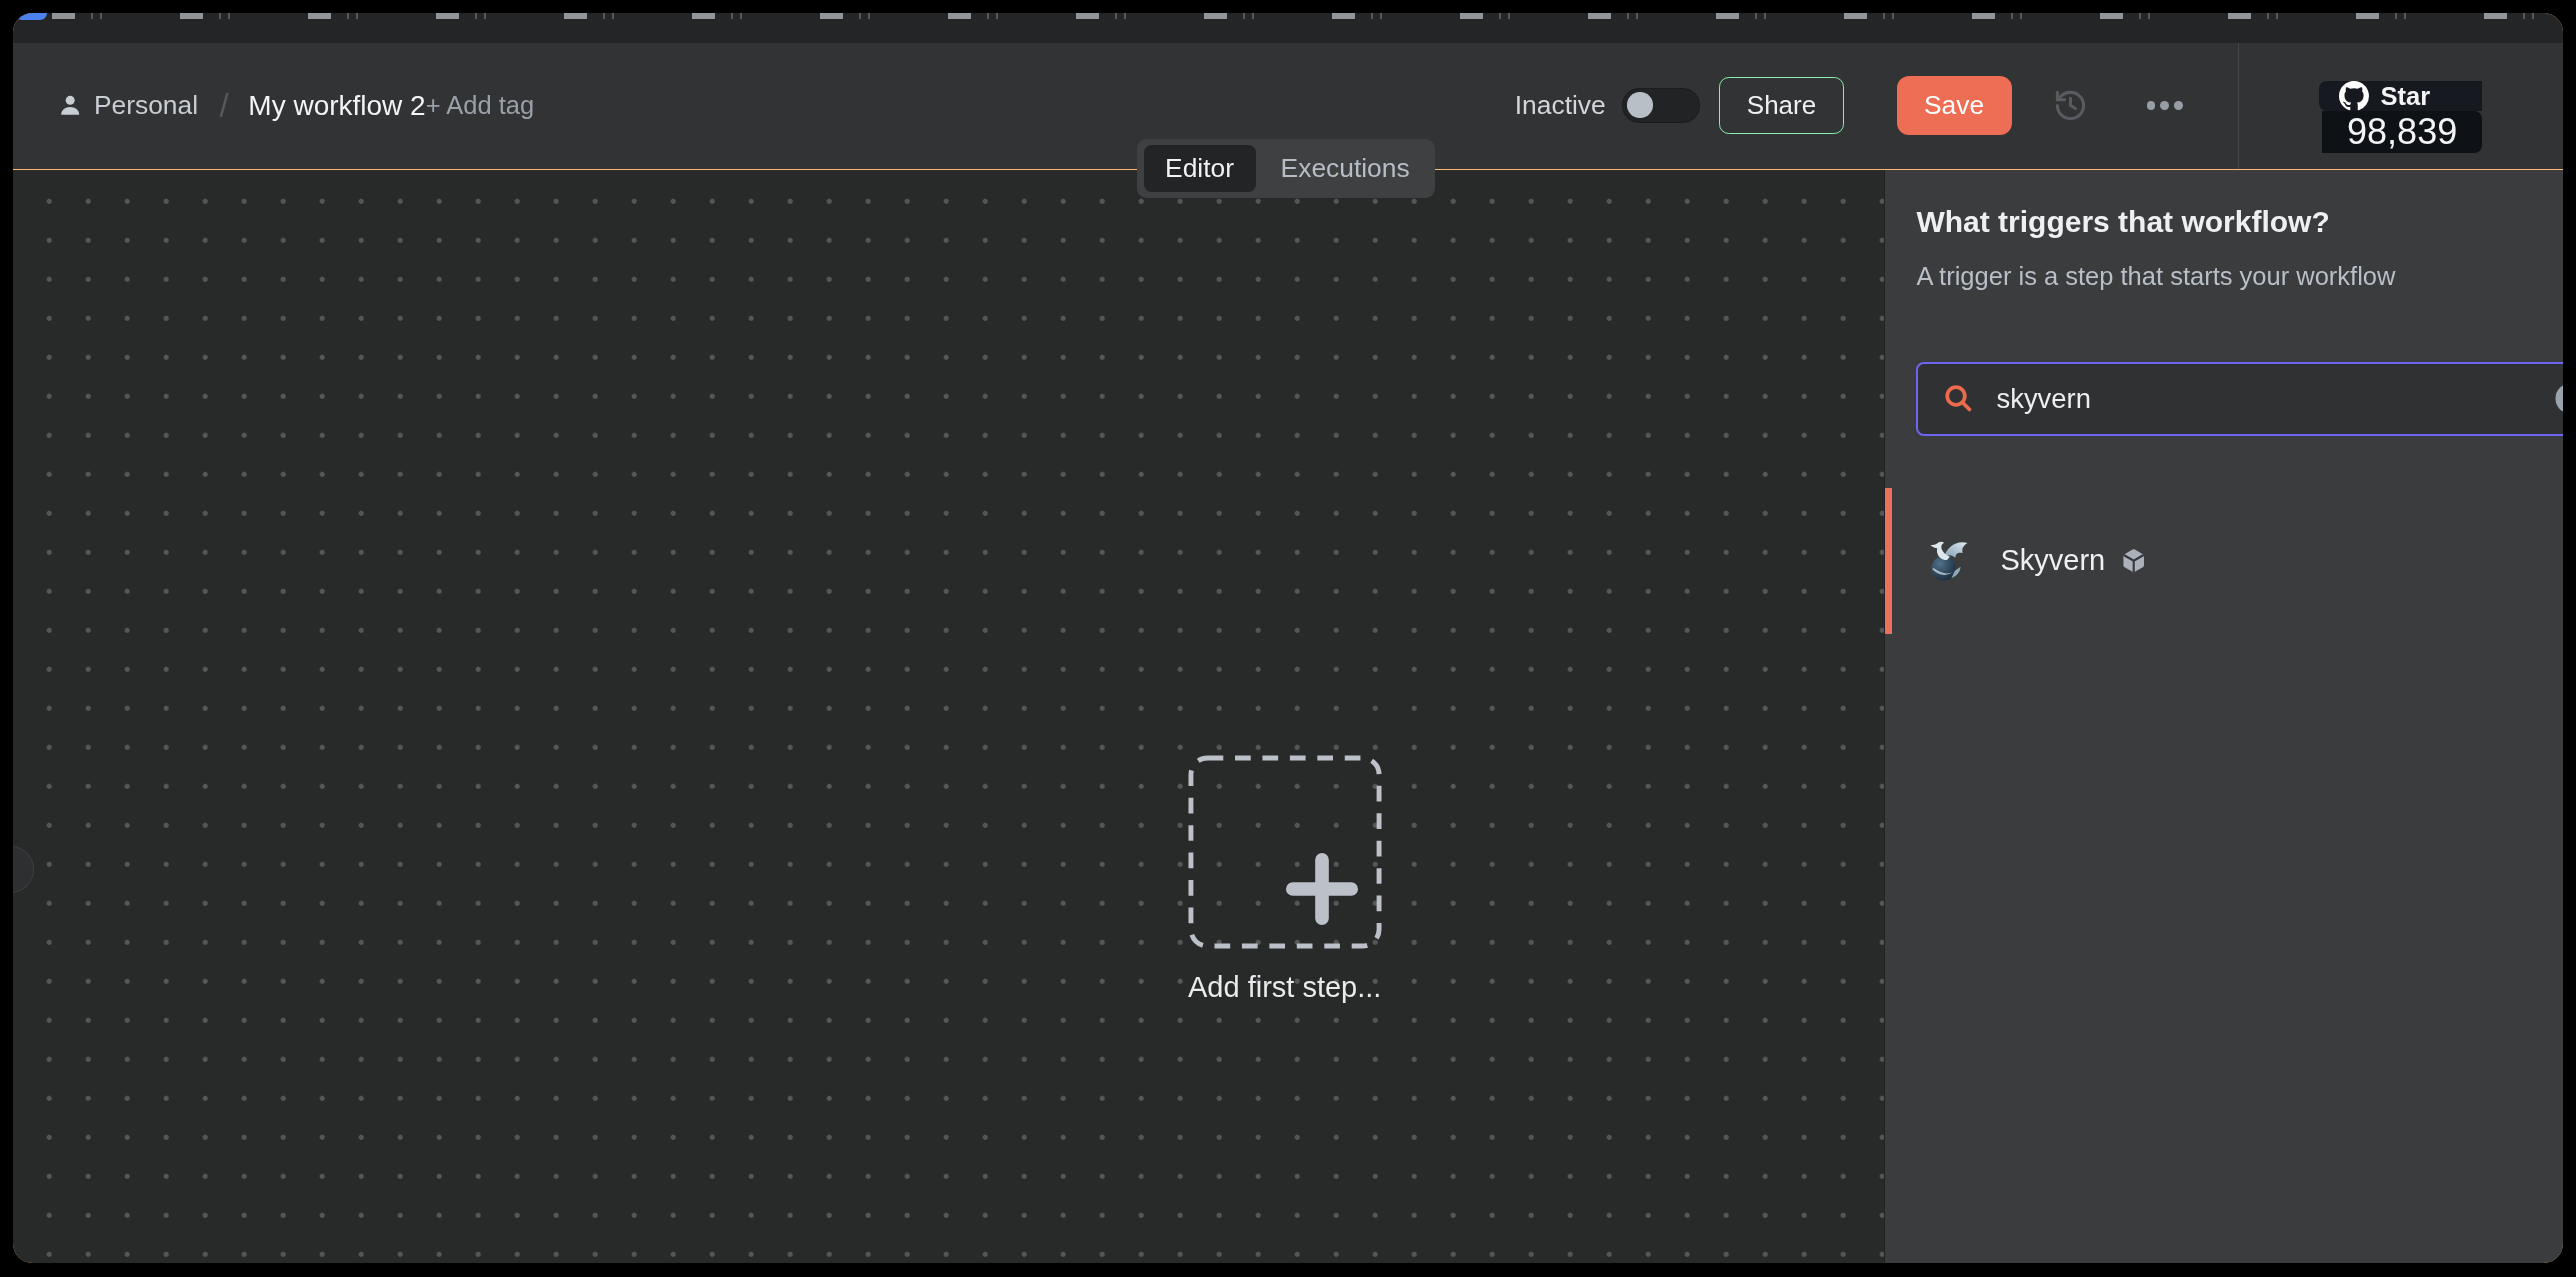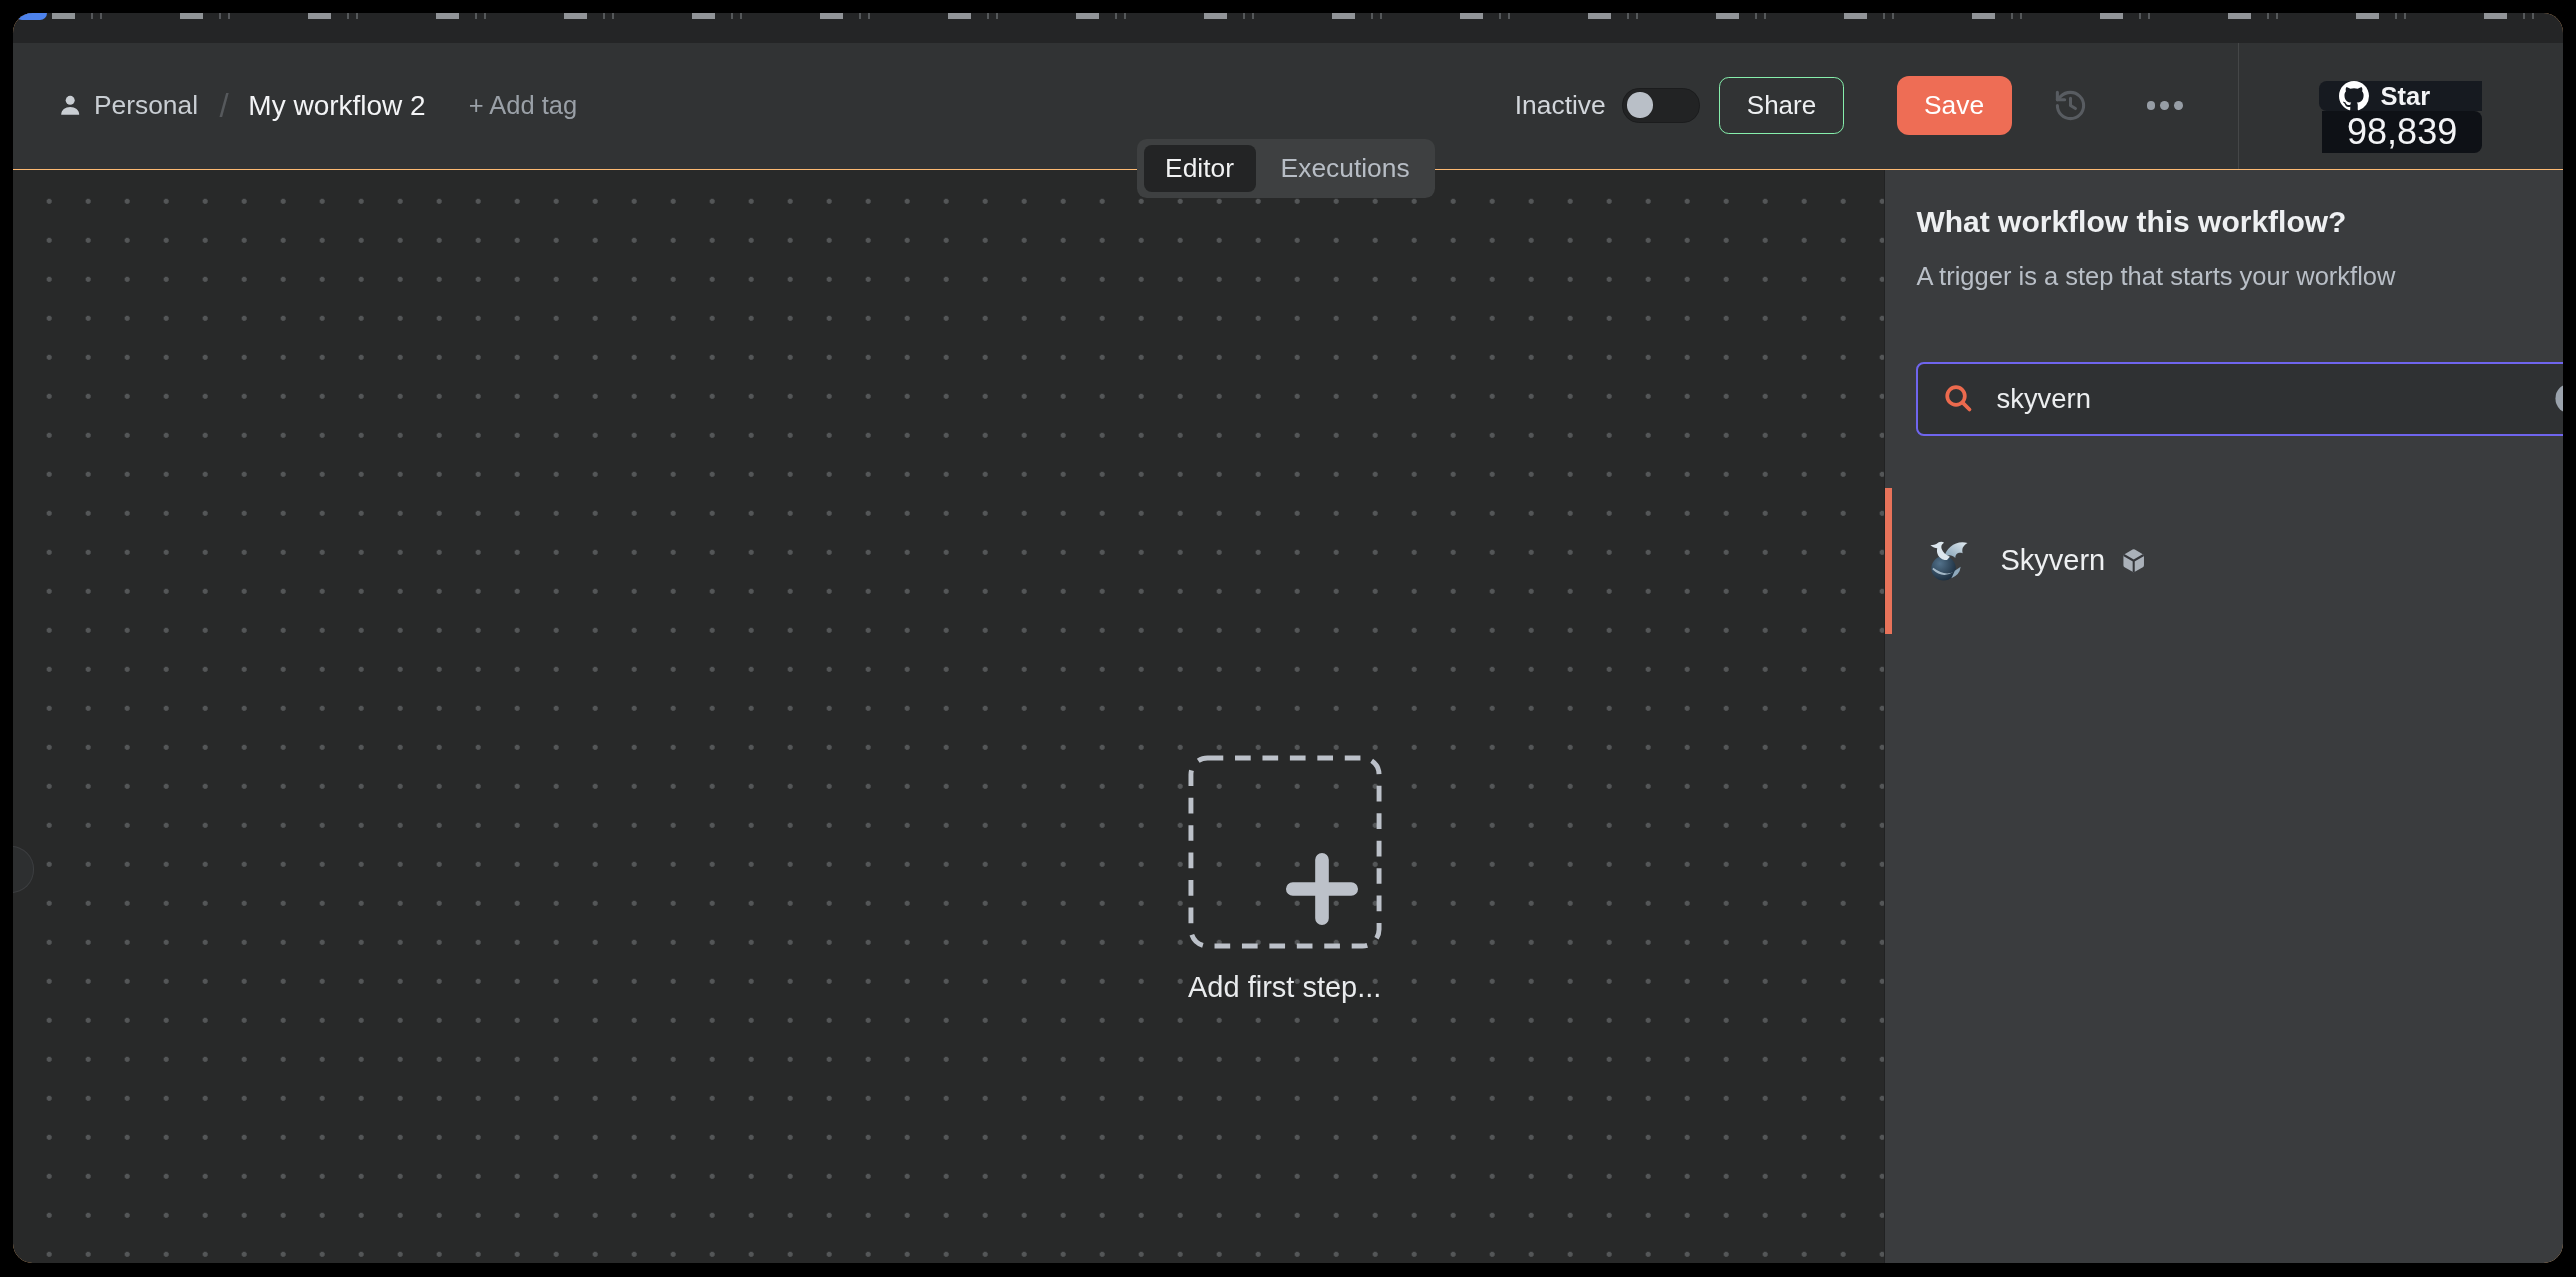--- a/index.html
+++ b/index.html
@@ -16,21 +16,21 @@
       repeating-linear-gradient(90deg,transparent 0 39px,#5e6164 39px 41px,transparent 41px 48px,#5e6164 48px 50px,transparent 50px 128px);}
   .blue-blob{position:absolute;left:2px;top:0;width:32px;height:6.9px;background:#4d82ec;border-radius:0 0 7.8px 7.8px;}
 
   
   .header{position:absolute;left:0;top:30px;width:100%;height:126px;background:#313334;
           display:flex;align-items:center;padding:0;box-sizing:border-box;}
   .breadcrumb{display:flex;align-items:center;margin-left:44px;}
   .crumb-project{display:flex;align-items:center;gap:10.8px;font-size:26.4px;color:#c9ced3;}
   .crumb-sep{font-size:33px;color:#56595c;margin:0 19.6px 0 21.5px;font-weight:300;}
   .wf-title{font-size:28px;color:#f3f4f6;font-weight:500;}
-  .add-tag{font-size:25.5px;color:#9aa0a7;margin-left:43px;cursor:pointer;}
+  .add-tag{font-size:25.5px;color:#9aa0a7;cursor:pointer;}
 
   .header-right{margin-left:auto;display:flex;align-items:center;height:100%;}
   .inactive-label{font-size:26.4px;color:#d2d6db;margin-left:48px;}
   .toggle{position:relative;width:76px;height:33px;border-radius:16.7px;background:#222324;
           border:1px solid #1b1c1d;margin-left:16.7px;cursor:pointer;flex:none;}
   .knob{position:absolute;left:3.9px;top:2.9px;width:25.5px;height:25.5px;border-radius:50%;background:#b9bfc7;}
   .btn-share{margin-left:19px;height:57px;padding:0 26.4px;border-radius:9.8px;border:1px solid #86efac;
              background:transparent;color:#eef0f2;font-size:26px;display:flex;align-items:center;cursor:pointer;}
   .btn-save{margin-left:53px;height:59px;padding:0 27.4px;border-radius:12px;border:none;
             color:#fff;font-size:26.4px;display:flex;align-items:center;cursor:pointer;}
@@ -162,21 +162,21 @@
             <svg width="74" height="74" viewBox="0 0 76 76">
                 <path d="M38 8v60M8 38h60" stroke="#bcc1c9" stroke-width="14" stroke-linecap="round"></path>
               </svg>
           </span>
         </div>
         <div class="add-caption">Add first step...</div>
         <div class="expand-handle"></div>
       </div>
 
       <div class="panel">
-        <div class="panel-title">What workflow this workflow?</div>
+        <div class="panel-title">What triggers that workflow?</div>
         <div class="panel-sub">A trigger is a step that starts your workflow</div>
 
         <div class="searchbox">
           <span class="search-ic">
             <svg width="33" height="33" viewBox="0 0 24 24" fill="none" stroke="#ec6a4e" stroke-width="2.7" stroke-linecap="round">
               <circle cx="10.2" cy="10.2" r="6.4"></circle>
                 <path d="M15.2 15.2 20 20"></path>
             </svg>
           </span>
           <input type="text" spellcheck="false" value="skyvern" style="">

